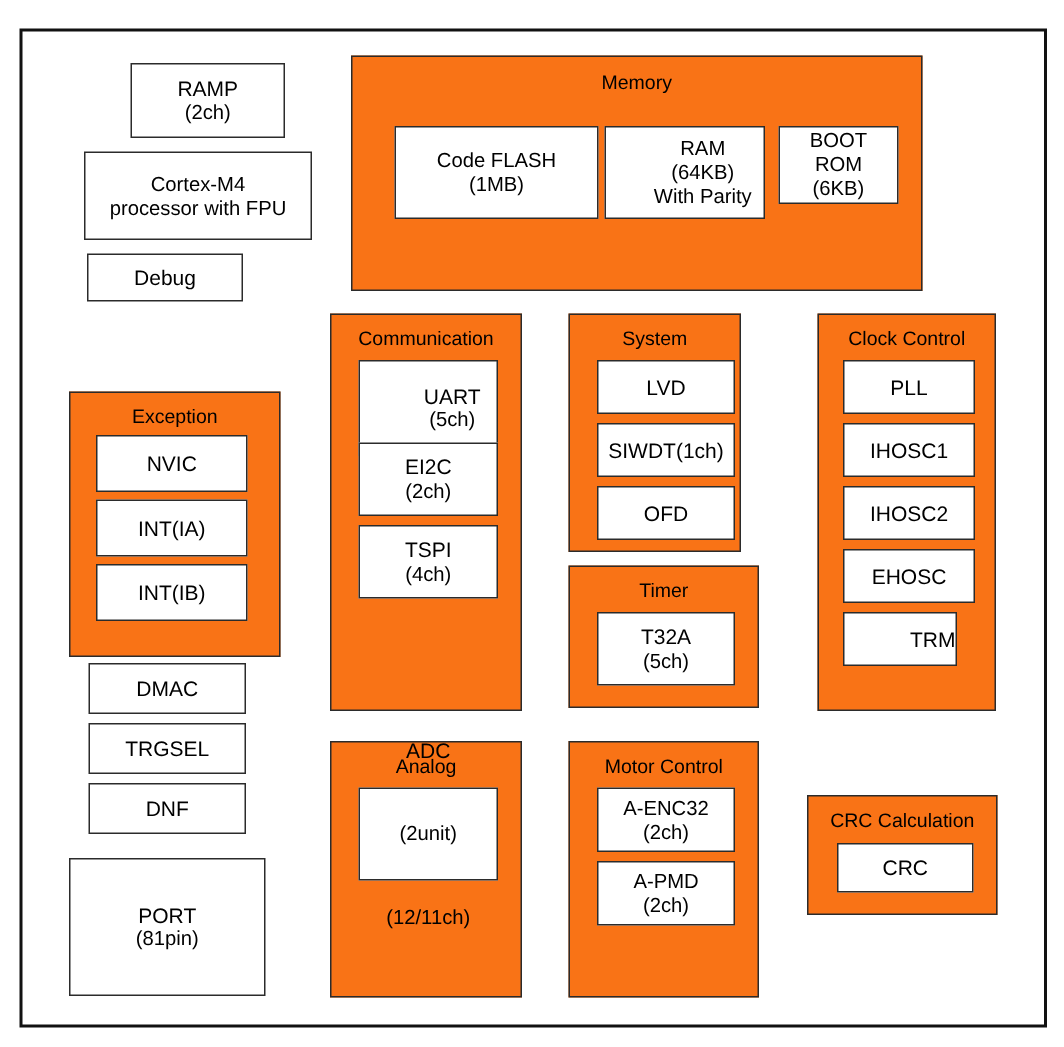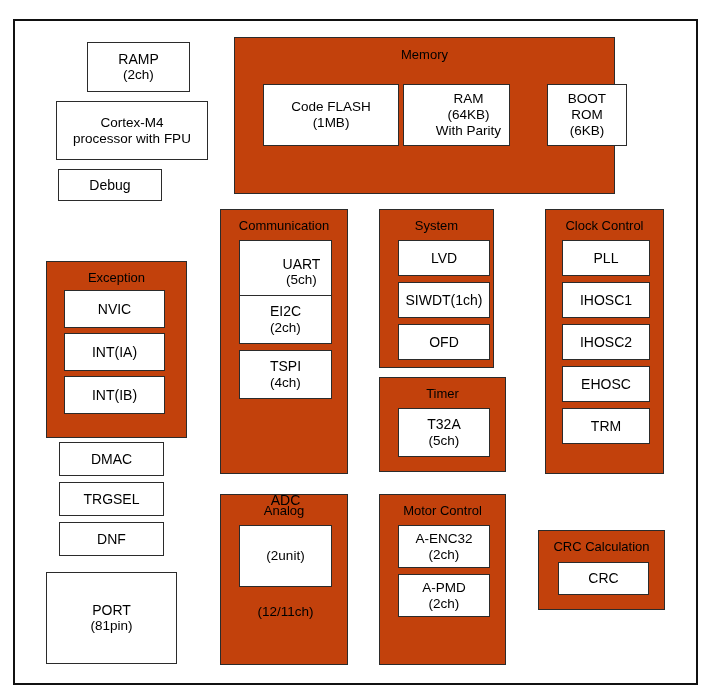--- a/index.html
+++ b/index.html
@@ -38,21 +38,21 @@
     display: flex;
     flex-direction: column;
     align-items: center;
     justify-content: center;
     text-align: center;
     line-height: 1.18;
   }
   .group {
     position: absolute;
     box-sizing: border-box;
-    background: #c2410c;
+    background: #f97316;
     border: 1.6px solid #2b2b2b;
   }
   .group-title {
     position: absolute;
     left: 0;
     right: 0;
     text-align: center;
     font-size: 13px;
     color: #000;
   }
@@ -96,21 +96,21 @@
         <span class="lbl">Code FLASH</span>
         <span class="lbl">(1MB)</span>
       </div>
 
       <div class="box" style="left:168px; top:46px; width:107px; height:62px;padding-left:24px;">
         <span class="lbl">RAM</span>
         <span class="lbl">(64KB)</span>
         <span class="lbl">With Parity</span>
       </div>
 
-      <div class="box" style="left:312px; top:46px; width:80px; height:62px;text-align:right;">
+      <div class="box" style="left:284px; top:46px; width:80px; height:52px;text-align:right;">
         <span class="lbl">BOOT</span>
         <span class="lbl">ROM</span>
         <span class="lbl">(6KB)</span>
       </div>
     </div>
 
     <div class="group" style="left:31px; top:240px; width:141px; height:177px;">
       <div class="group-title" style="top:8px;">Exception</div>
 
       <div class="box" style="left:17px; top:28px; width:101px; height:38px;">
@@ -189,21 +189,21 @@
       </div>
       <div class="box" style="left:16px; top:72px; width:88px; height:36px;">
         <span class="lbl big">IHOSC1</span>
       </div>
       <div class="box" style="left:16px; top:114px; width:88px; height:36px;">
         <span class="lbl big">IHOSC2</span>
       </div>
       <div class="box" style="left:16px; top:156px; width:88px; height:36px;">
         <span class="lbl big">EHOSC</span>
       </div>
-      <div class="box" style="left:16px; top:198px; width:88px; height:36px;">
+      <div class="box" style="left:16px; top:198px; width:76px; height:36px;align-items:flex-end;">
         <span class="lbl big">TRM</span>
       </div>
     </div>
 
     <div class="group" style="left:205px; top:473px; width:128px; height:171px;">
       <div class="group-title" style="top:8px;">Analog</div>
 
       <div class="box" style="left:18px; top:30px; width:93px; height:62px;gap:40px;">
         <span class="lbl big">ADC</span>
         <span class="lbl">(2unit)</span>

